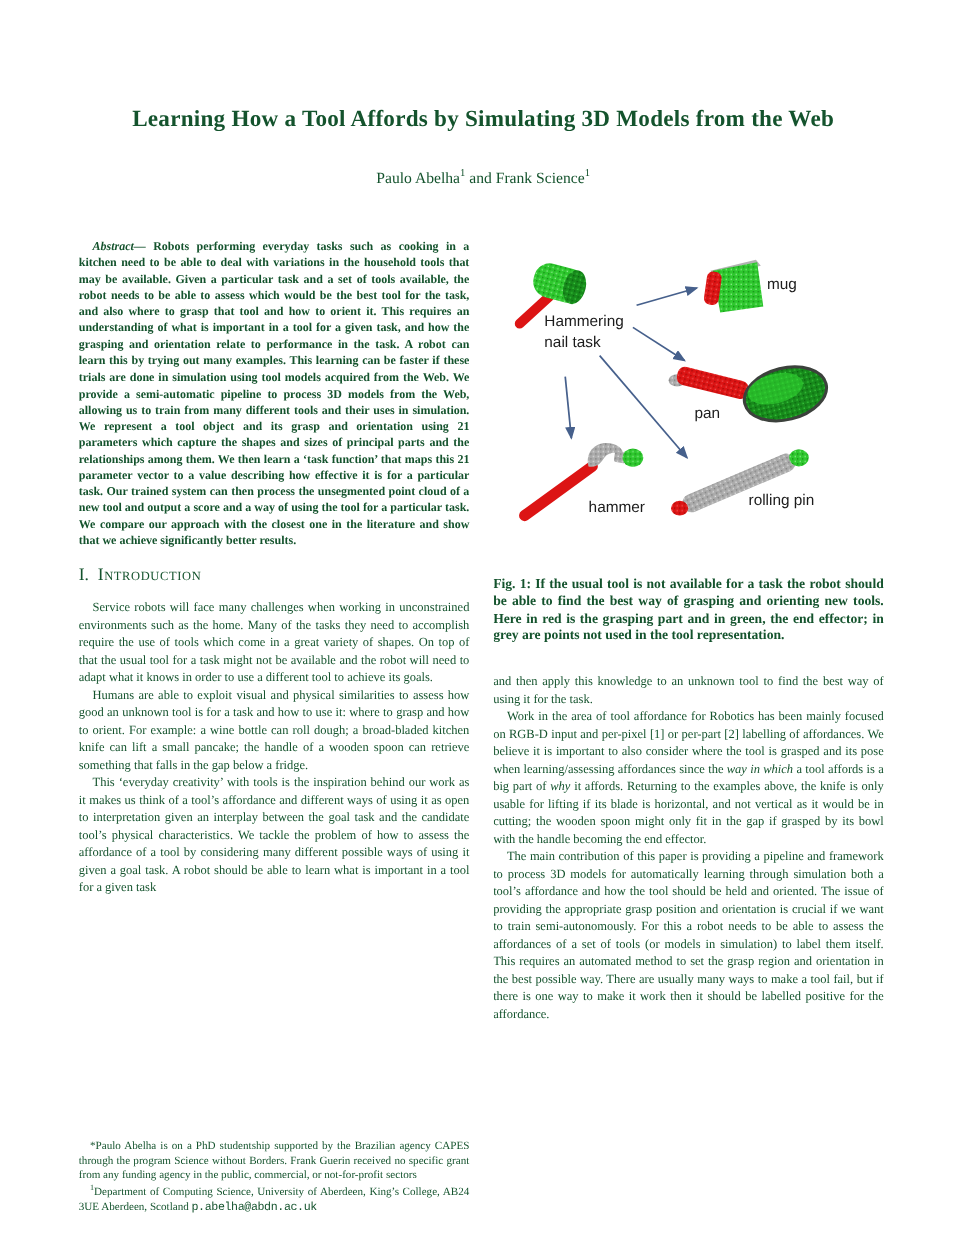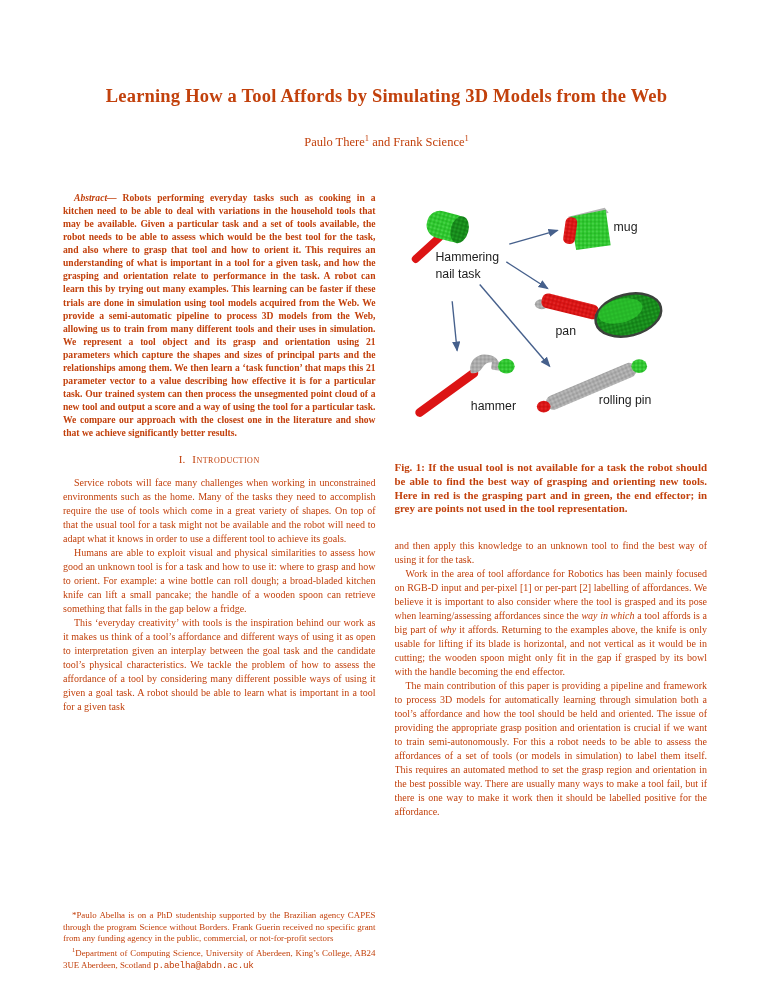--- a/index.html
+++ b/index.html
@@ -1,37 +1,37 @@
 <!DOCTYPE html>
 <html><head>
 <meta charset="utf-8">
 <style>
   html,body{margin:0;padding:0;background:#e8e8e8;}
   .sheet{
     position:relative;width:773px;height:1000px;background:#ffffff;
     margin:0 auto;overflow:hidden;
-    font-family:"Liberation Serif", serif;color:#c2410c;
+    font-family:"Liberation Serif", serif;color:#14532d;
   }
   .title{
     text-align:center;padding-top:86px;font-size:18.5px;font-weight:bold;
     letter-spacing:.2px;
   }
   .authors{text-align:center;margin-top:26px;font-size:12.5px;}
   .authors sup{font-size:8.5px;}
   .cols{
     display:flex;gap:19px;padding:0 66px 0 63px;margin-top:41px;height:780px;
   }
   .col{width:323px;display:flex;flex-direction:column;overflow:hidden;}
   .abstract{
     font-weight:bold;font-size:9.6px;line-height:13.05px;text-align:justify;
     text-indent:11px;margin:0;
   }
   .abstract .lead{font-style:italic;}
   .sec-heading{
-    text-align:center;font-size:11px;margin:14px 0 11px 0;white-space:pre;
+    font-size:14px;margin:14px 0 11px 0;white-space:pre;
   }
   .sec-heading .num{margin-right:7px;}
   .sec-heading .sc{font-variant:small-caps;letter-spacing:.5px;}
   .bodytext p{
     font-size:10px;line-height:14px;text-align:justify;text-indent:11px;
     margin:0;
   }
   .bodytext p.noindent{text-indent:0;}
   .footnote{
     margin-top:auto;font-size:8.9px;line-height:11.4px;text-align:justify;
@@ -49,21 +49,21 @@
     font-family:"Liberation Sans", sans-serif;font-size:12.5px;fill:#1c1c1c;
   }
 </style>
 </head>
 <body>
 
 <div class="sheet">
 
   <div class="title">Learning How a Tool Affords by Simulating 3D Models from the Web</div>
 
-  <div class="authors"><span>Paulo There</span><sup>1</sup><span> and Frank Science</span><sup>1</sup></div>
+  <div class="authors"><span>Paulo Abelha</span><sup>1</sup><span> and Frank Science</span><sup>1</sup></div>
 
   <div class="cols">
 
     <div class="col">
       <p class="abstract"><span class="lead">Abstract—</span><span> Robots performing everyday tasks such as cooking in a kitchen need to be able to deal with variations in the household tools that may be available. Given a particular task and a set of tools available, the robot needs to be able to assess which would be the best tool for the task, and also where to grasp that tool and how to orient it. This requires an understanding of what is important in a tool for a given task, and how the grasping and orientation relate to performance in the task. A robot can learn this by trying out many examples. This learning can be faster if these trials are done in simulation using tool models acquired from the Web. We provide a semi-automatic pipeline to process 3D models from the Web, allowing us to train from many different tools and their uses in simulation. We represent a tool object and its grasp and orientation using 21 parameters which capture the shapes and sizes of principal parts and the relationships among them. We then learn a ‘task function’ that maps this 21 parameter vector to a value describing how effective it is for a particular task. Our trained system can then process the unsegmented point cloud of a new tool and output a score and a way of using the tool for a particular task. We compare our approach with the closest one in the literature and show that we achieve significantly better results.</span></p>
 
       <div class="sec-heading"><span class="num">I.</span><span class="sc">Introduction</span></div>
 
       <div class="bodytext">
         <p>Service robots will face many challenges when working in unconstrained environments such as the home. Many of the tasks they need to accomplish require the use of tools which come in a great variety of shapes. On top of that the usual tool for a task might not be available and the robot will need to adapt what it knows in order to use a different tool to achieve its goals.</p>

